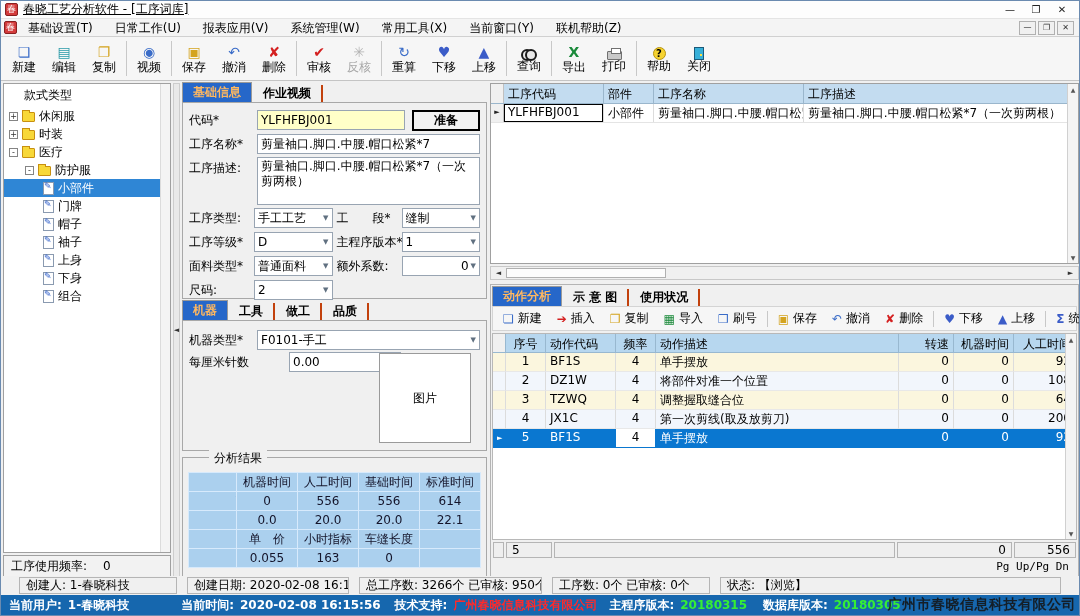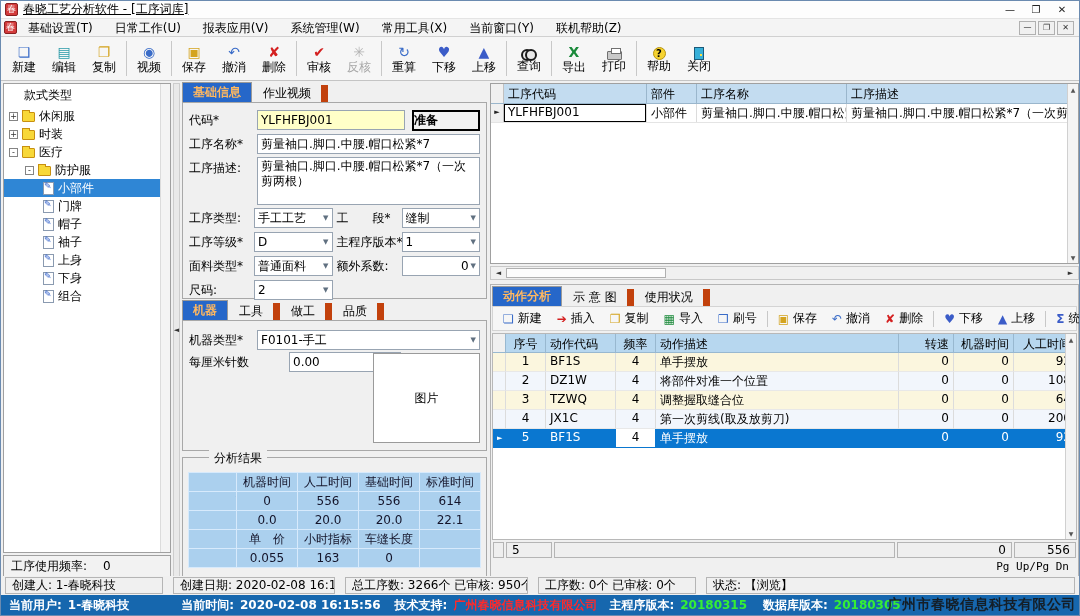--- a/index.html
+++ b/index.html
@@ -58,56 +58,56 @@
   .freq-box { height:22px; margin-top:2px; border:1px solid #a0a0a0; background:#f2f2f2; display:flex; align-items:center; padding:0 7px; gap:16px; }
 
   
   .splitter { position:absolute; left:172px; top:2px; bottom:1px; width:7px; background:#e9e9e9; border:1px solid #cdcdcd; display:flex; align-items:center; justify-content:center; font-size:7px; color:#333; }
 
   
   .mid-col { position:absolute; left:181px; top:0; width:305px; bottom:1px; display:flex; flex-direction:column; }
   .tabstrip { height:21px; display:flex; align-items:flex-end; }
   .tab { height:20px; line-height:18px; padding:0 10px; border:1px solid #9a9a9a; border-bottom:none; background:#f0f0f0; margin-right:1px; }
   .tab.active { background:#2667c9; color:#ffb860; font-weight:bold; }
-  .tab.plain { border:none; border-right:7px solid #c2410c; height:17px; line-height:17px; background:transparent; }
+  .tab.plain { border:none; border-right:2px solid #c2410c; height:17px; line-height:17px; background:transparent;font-weight:bold; }
   .gbox { border:1px solid #a8a8a8; background:#f0f0f0; }
   .box1 { height:197px; padding:6px 6px 4px 6px; display:flex; flex-direction:column; gap:2px; }
   .frow { display:flex; align-items:center; gap:4px; height:22px; flex:none; }
   .frow.grow { height:48px; align-items:flex-start; }
   .flabel { width:64px; flex:none; white-space:nowrap; }
   .flabel.top { margin-top:3px; }
   .flabel2 { width:62px; flex:none; white-space:nowrap; }
   .inp { flex:1; height:20px; border:1px solid #98a4b2; background:#fff; padding:0 3px; font:12px "DejaVu Sans",sans-serif; min-width:0; }
   .inp.yellow { background:#ffffc8; }
-  .prep-btn { width:68px; height:21px; flex:none; border:2px solid #000; background:#f2f2f2; font-weight:bold; line-height:16px; margin-left:3px; }
+  .prep-btn { width:68px; height:21px; flex:none; border:2px solid #000; background:#f2f2f2; font-weight:bold; text-align:center; line-height:16px; margin-left:3px; }
   .tarea { flex:1; height:48px; border:1px solid #98a4b2; background:#fff; padding:1px 3px; line-height:15px; overflow:hidden; }
   .sel { flex:1; height:20px; border:1px solid #98a4b2; background:#fff; display:flex; align-items:center; padding:0 3px; min-width:0; }
   .sel .val { flex:1; overflow:hidden; white-space:nowrap; }
   .sel .val.num { text-align:right; padding-right:2px; }
   .sel .arr { font-size:7px; color:#607080; flex:none; }
   .half { flex:1; display:flex; align-items:center; gap:3px; min-width:0; }
   .box2 { height:131px; padding:8px 6px; position:relative; flex:none; }
   .w130 { flex:none; width:112px;margin-left:32px; }
-  .img-box { position:absolute; right:6px; top:32px; width:107px; height:90px; background:#fff; border:1px solid #9a9a9a; display:flex; align-items:center; justify-content:center; }
+  .img-box { position:absolute; right:15px; top:32px; width:92px; height:90px; background:#fff; border:1px solid #9a9a9a; display:flex; align-items:center; justify-content:center; }
   .spacer6 { height:6px; flex:none; }
   .box3 { flex:1; position:relative; padding:14px 5px 4px 5px; }
   .legend { position:absolute; top:-8px; left:26px; background:#f0f0f0; padding:0 5px; }
   .atable { width:100%; border-collapse:collapse; table-layout:fixed; }
   .atable td { height:19px; background:#abd0ee; border:1px solid #d7eafc; text-align:center; color:#14142a; overflow:hidden; white-space:nowrap; }
   .atable .rh { width:30px;padding-left:47px; }
 
   
   .right-col { position:absolute; left:489px; top:0; right:2px; bottom:1px; }
   .proc-area { position:absolute; top:2px; left:0; right:0; height:181px; background:#fff; border:1px solid #a0a0a0; overflow:hidden; }
   .p-header { display:flex; height:20px; background:#c3dcf0; border-bottom:1px solid #9ab6cc; }
   .p-hcell { border-right:1px solid #9ab6cc; padding:2px 4px; white-space:nowrap; overflow:hidden; }
   .p-row { display:flex; height:19px; background:#fff; border-bottom:1px solid #e4e4e4; }
   .p-cell { border-right:1px solid #dcdcdc; padding:1px 4px; white-space:nowrap; overflow:hidden; }
   .w-ind { width:13px; flex:none; background:#f0f0f0; border-right:1px solid #c0c0c0; text-align:center; font-size:7px; line-height:17px; color:#222; padding:0; }
-  .w-code { width:143px; flex:none; } .w-part { width:50px; flex:none; }
+  .w-code { width:100px; flex:none; } .w-part { width:50px; flex:none; }
   .w-name { width:150px; flex:none; } .w-desc { flex:1; min-width:0; }
   .focus-cell { box-shadow:inset 0 0 0 1px #000; }
   .v-scroll { position:absolute; right:0; top:0; bottom:0; width:11px; background:#f4f4f4; border-left:1px solid #d0d0d0; display:flex; flex-direction:column; justify-content:space-between; align-items:center; font-size:6px; color:#555; padding:2px 0; }
   .h-scroll { position:absolute; top:185px; left:0; right:0; height:14px; background:#f0f0f0; border:1px solid #c8c8c8; display:flex; align-items:center; padding:0 1px; }
   .hs-btn { width:13px; text-align:center; font-size:7px; color:#333; flex:none; }
   .hs-thumb { width:160px; height:10px; background:#fcfcfc; border:1px solid #b0b0b0; margin-left:1px; flex:none; }
   .hs-fill { flex:1; }
 
   .action-area { position:absolute; top:203px; left:0; right:0; bottom:0; display:flex; flex-direction:column; background:#f0f0f0; border:1px solid #b4b4b4; padding:0 1px 1px 1px; }
   .a-tabs { height:21px; display:flex; align-items:flex-end; }
@@ -135,21 +135,21 @@
   .a-summary { height:19px; display:flex; align-items:center; gap:2px; padding:1px 1px; flex:none; background:#f0f0f0; }
   .s-cell { height:16px; background:#efefef; border:1px solid #b5b5b5; padding:0 5px; line-height:14px; white-space:nowrap; }
   .s-ind { width:11px; flex:none; padding:0; }
   .s-count { width:46px; flex:none; }
   .s-mid { flex:1; }
   .s-speed { width:115px; flex:none; text-align:right; }
   .s-labor { width:62px; flex:none; text-align:right; }
   .a-pager { height:16px; text-align:right; padding:1px 8px 0 0; font-family:"DejaVu Sans Mono",monospace; font-size:11px; flex:none; }
 
   
-  .statusbar { position:absolute; left:0; right:0; bottom:20px; height:19px; background:#f0f0f0; display:flex; gap:10px; padding:1px 4px; }
+  .statusbar { position:absolute; left:0; right:0; bottom:20px; height:19px; background:#f0f0f0; display:flex; gap:10px; padding:1px 18px; }
   .seg { border:1px solid #b5b5b5; background:#f0f0f0; padding:0 6px; line-height:15px; white-space:nowrap; overflow:hidden; flex:none; }
   .seg1 { width:158px; } .seg2 { width:162px; } .seg3 { width:183px; } .seg4 { width:158px; } .seg5 { flex:1; }
   .bottombar { position:absolute; left:0; right:0; bottom:0; height:20px; background:#1667ae; color:#fff; font-weight:bold; display:flex; align-items:center; padding:0 8px; white-space:nowrap; overflow:hidden; }
   .bb-val { margin-left:6px; }
   .gap-a { margin-left:52px; } .gap-b { margin-left:14px; } .gap-c { margin-left:12px; } .gap-d { margin-left:16px; }
   .red-val { color:#ff2a2a; } .green-val { color:#35ef35; }
   .watermark { position:absolute; right:3px; bottom:1px; font-size:14px; font-weight:bold; color:rgba(20,20,20,0.88); z-index:50; letter-spacing:0.5px; }
 </style>
 </head>
 <body>

